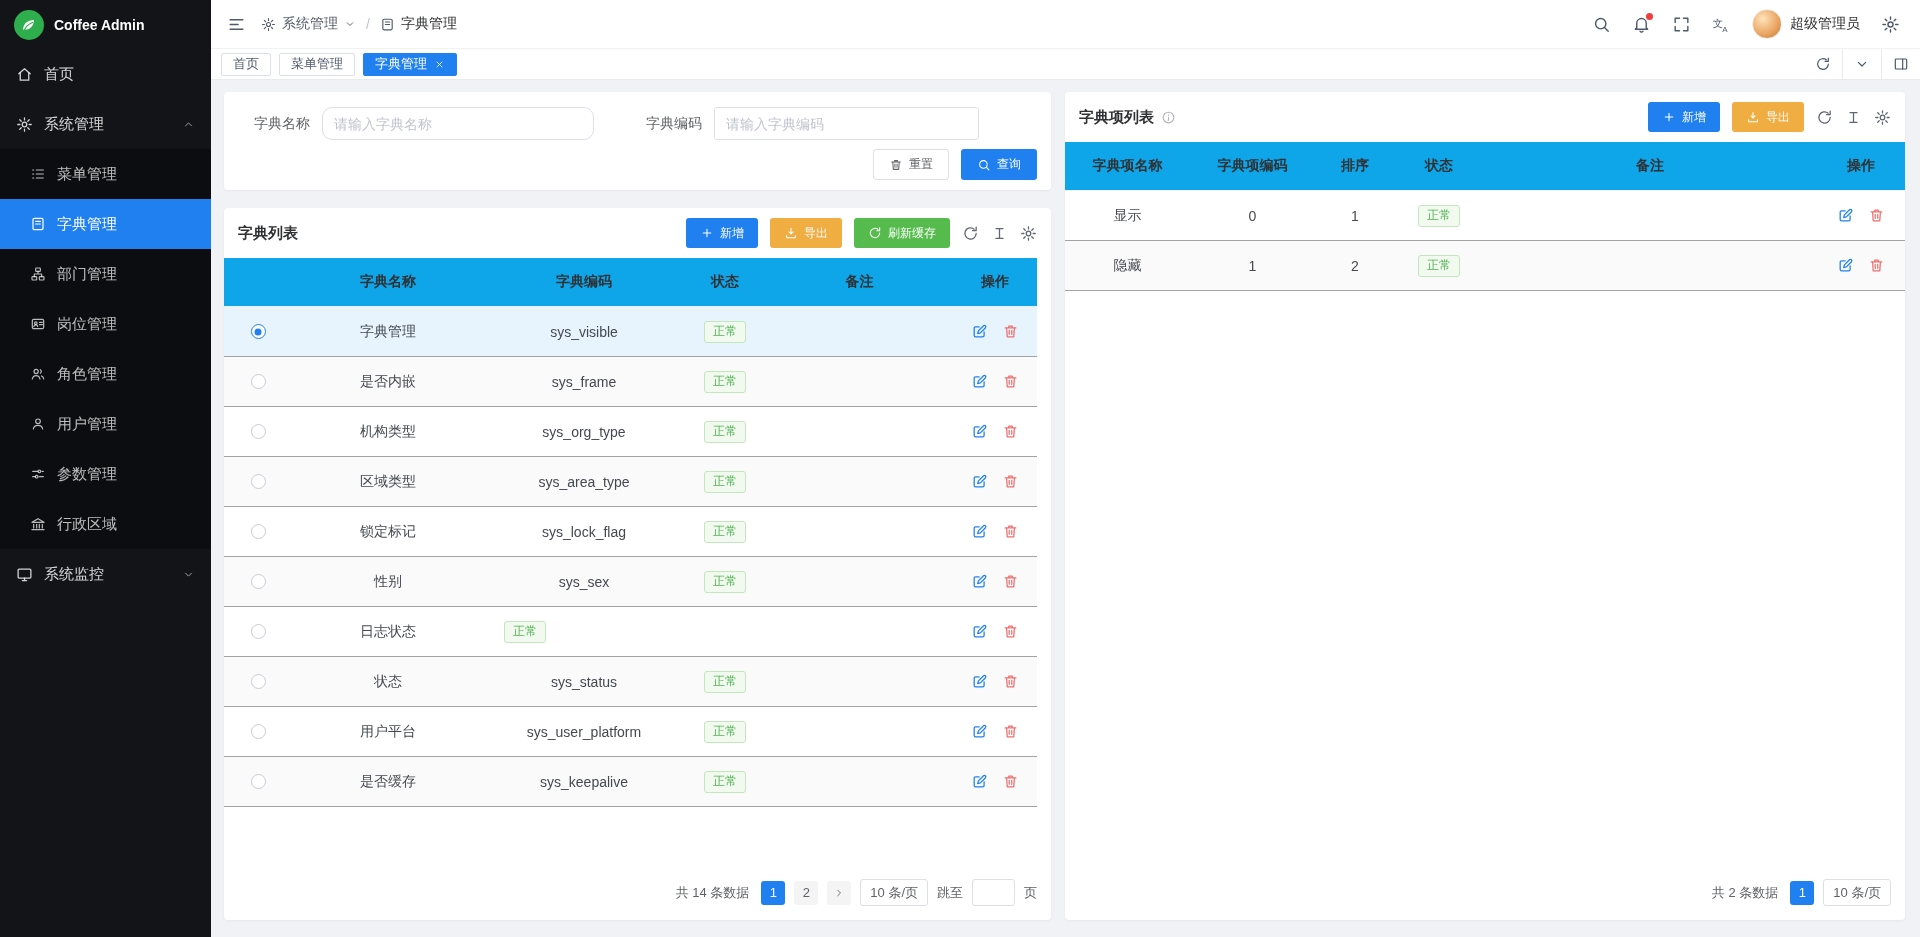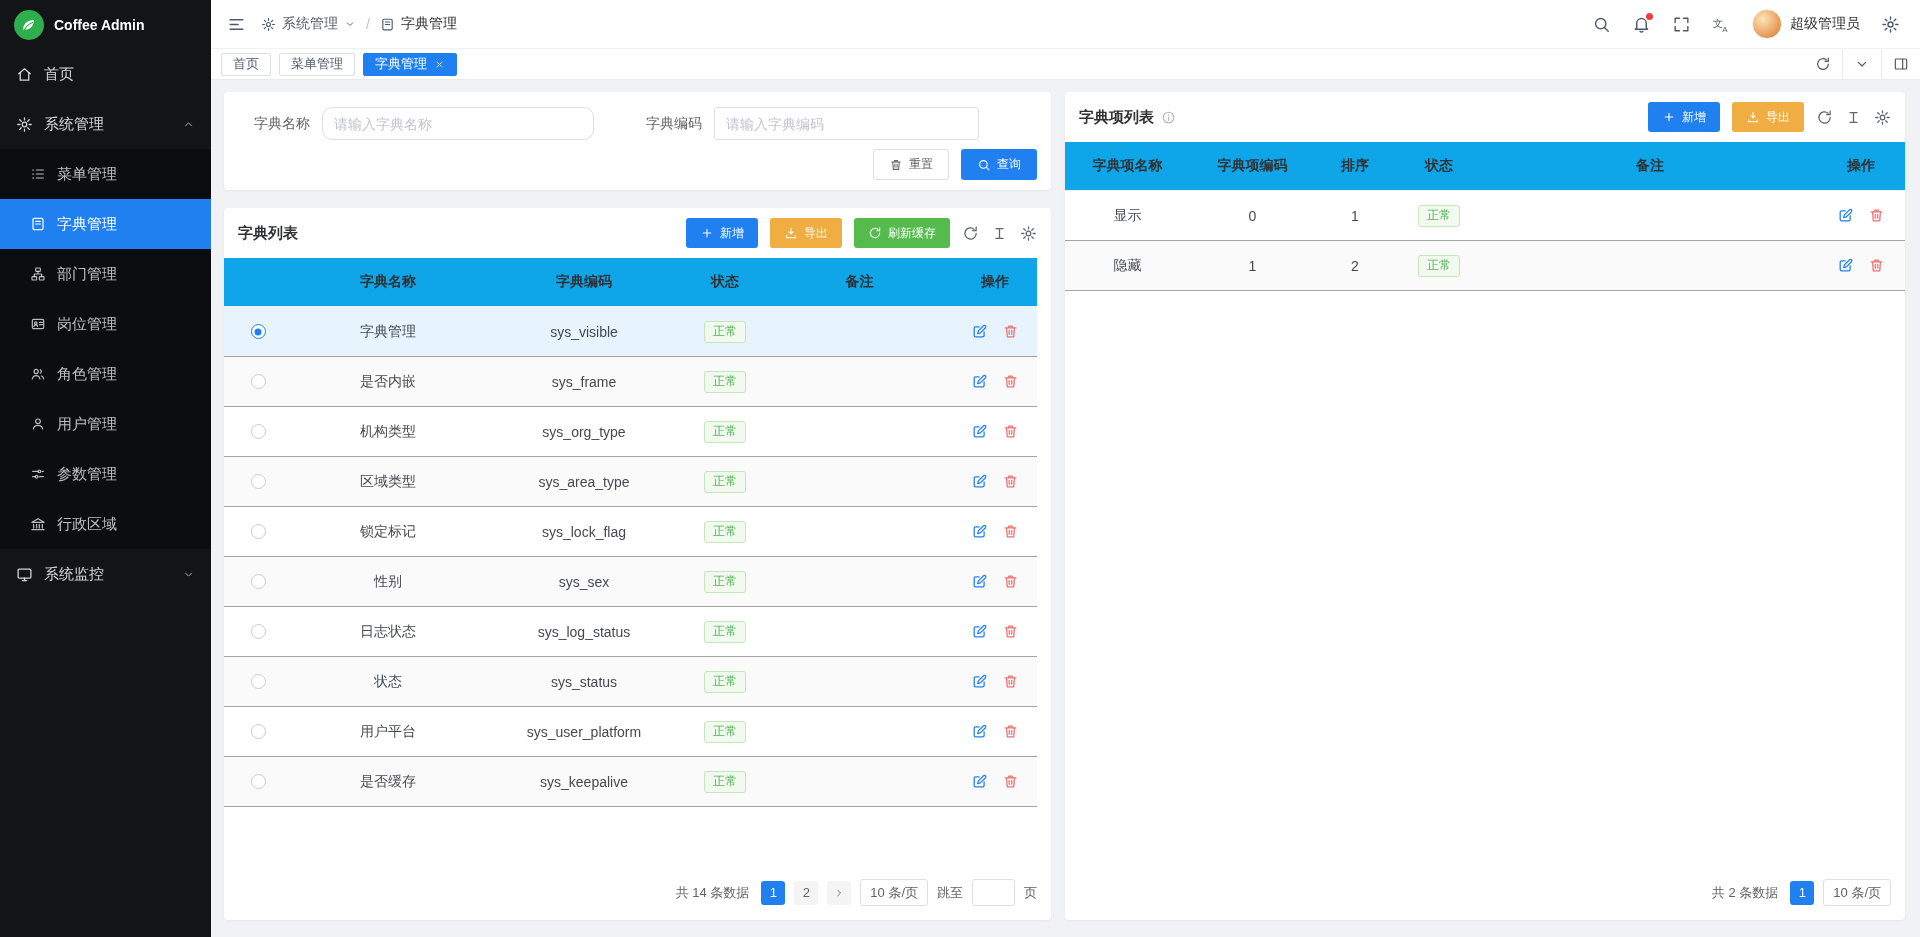--- a/index.html
+++ b/index.html
@@ -610,21 +610,20 @@
                         <path d="M4.5 7h15M9.5 7V4.5h5V7M6.5 7l.9 12.5h9.2L17.5 7M10.2 10.5v5.5M13.8 10.5v5.5"></path>
                       </svg>
                     </span>
                   </div>
                 </div>
                 <div class="trow">
                   <div class="td c-radio">
                     <span class="radio"></span>
                   </div>
                   <div class="td c-name">日志状态</div>
-                  <div class="td c-code">sys_log_status</div>
                   <div class="td c-status">
                     <span class="badge">正常</span>
                   </div>
                   <div class="td c-remark"></div>
                   <div class="td c-ops">
                     <span class="op-btn edit" data-icon="edit-icon">
                       <svg viewBox="0 0 24 24" fill="none" stroke="currentColor" stroke-width="1.8" stroke-linecap="round" stroke-linejoin="round">
                         <path d="M11.5 5.5H6.5a2 2 0 0 0-2 2v10a2 2 0 0 0 2 2h10a2 2 0 0 0 2-2v-5"></path>
                         <path d="M17.7 3.8a2 2 0 0 1 2.8 2.8l-7.3 7.3-3.8 1 1-3.8z"></path>
                       </svg>

